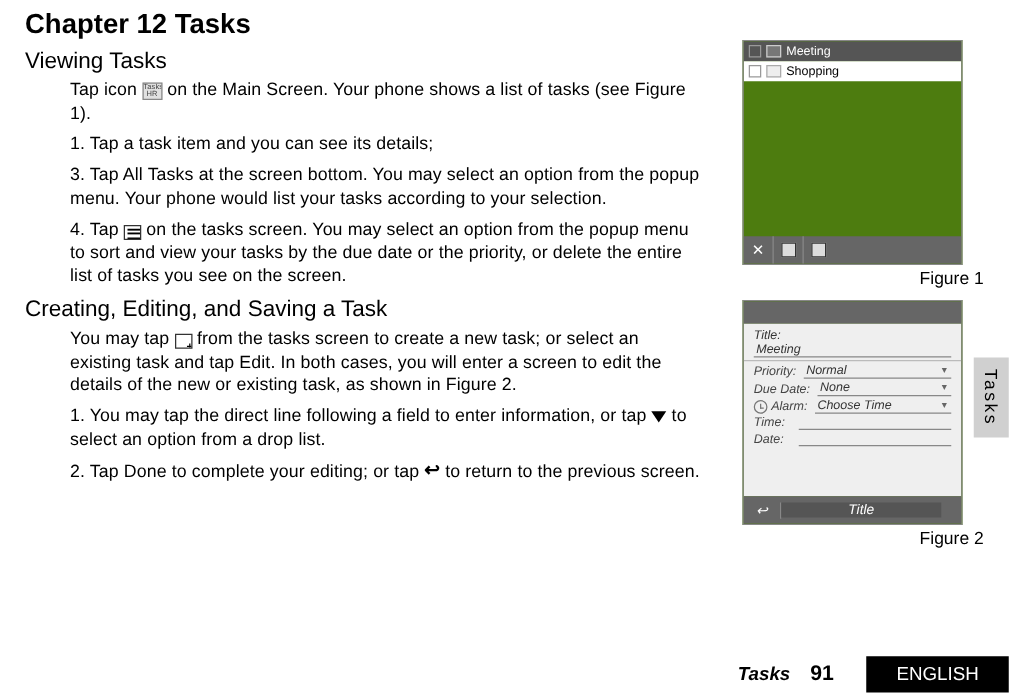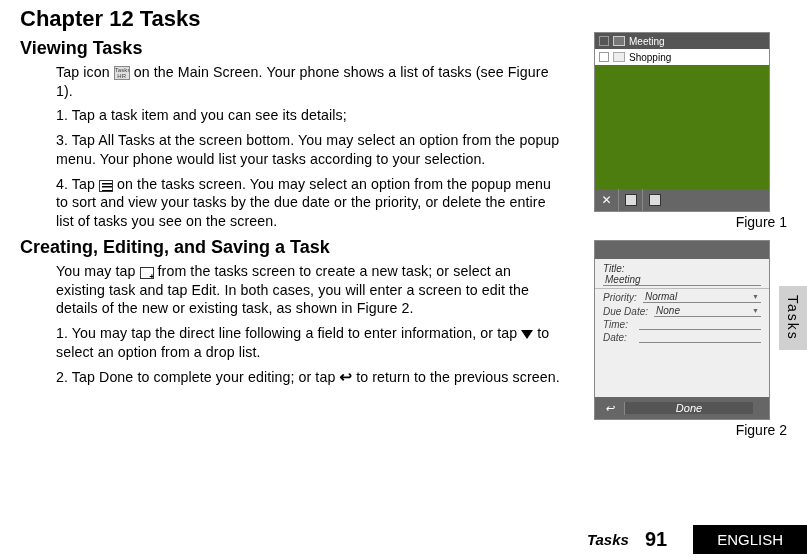--- a/index.html
+++ b/index.html
@@ -25,21 +25,21 @@
     width: 540px;
     float: left;
   }
   h1.chapter {
     font-size: 22px;
     font-weight: bold;
     margin: 0 0 6px 0;
   }
   h2.section {
     font-size: 18px;
-    font-weight: bold;
+    font-weight: normal;
     margin: 2px 0 4px 0;
   }
   .body-text {
     font-size: 14.2px;
     line-height: 1.32;
     letter-spacing: 0.1px;
   }
   .indent-block { margin-left: 36px; }
   p { margin: 0 0 6px 0; }
   .num-item { margin: 0 0 6px 0; }
@@ -206,21 +206,21 @@
     padding-right: 0;
   }
   .footer .ftitle {
     font-style: italic;
     font-weight: bold;
     font-size: 15px;
     margin-right: 16px;
   }
   .footer .pnum {
     font-weight: bold;
-    font-size: 20px;
+    font-size: 17px;
     margin-right: 26px;
   }
   .footer .lang {
     background: #000; color: #fff;
     font-size: 15px;
     padding: 6px 24px;
   }
 
   .clearfix::after { content:""; display:block; clear:both; }
 
@@ -303,33 +303,41 @@
           </span>
         </div>
         <div class="f2-line">
           <span class="lbl">Due Date:</span>
           <span class="f2-sel">
             <span class="v">None</span>
             <span class="ar">▼</span>
           </span>
         </div>
         <div class="f2-line">
+          <span class="clock-ico"></span>
+          <span class="lbl">Alarm:</span>
+          <span class="f2-sel">
+            <span class="v">Choose Time</span>
+            <span class="ar">▼</span>
+          </span>
+        </div>
+        <div class="f2-line">
           <span class="lbl" style="width:32px">Time:</span>
           <span class="f2-underline"></span>
         </div>
         <div class="f2-line">
           <span class="lbl" style="width:32px">Date:</span>
           <span class="f2-underline"></span>
         </div>
       </div>
       <div class="f2-bottom">
         <div class="back">
             <span>↩</span>
           </div>
-        <div class="done"><span>Done</span></div>
+        <div class="done"><span>Title</span></div>
         <div class="sp"></div>
       </div>
     </div>
     <div class="fig-caption">Figure 2</div>
   </div>
 
   <div class="clearfix"></div>
 
   <div class="side-tab">
     <span>Tasks</span>

